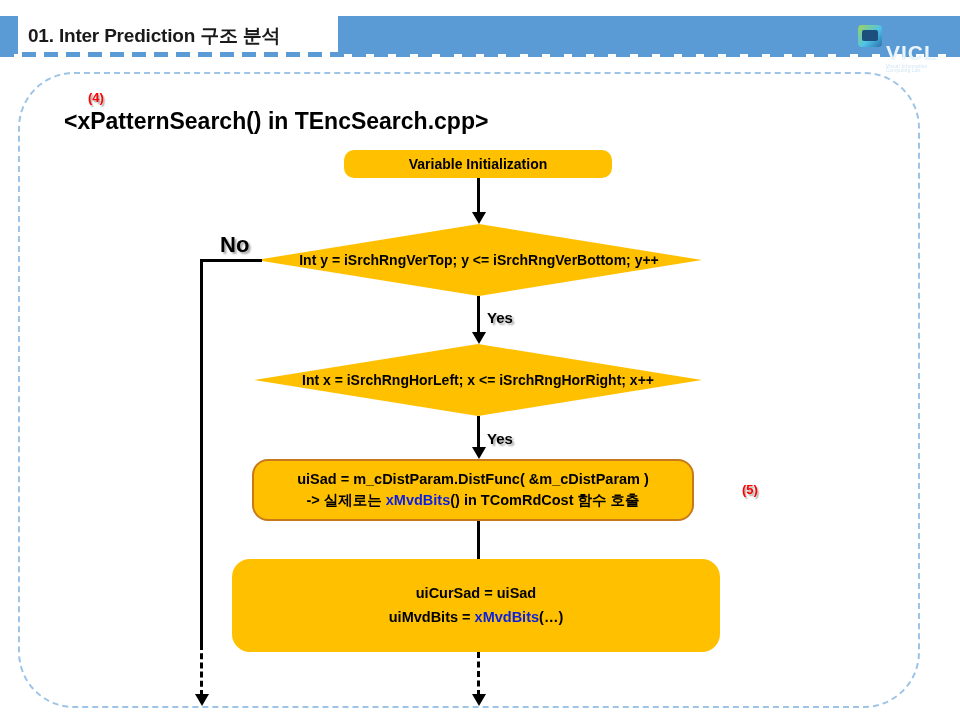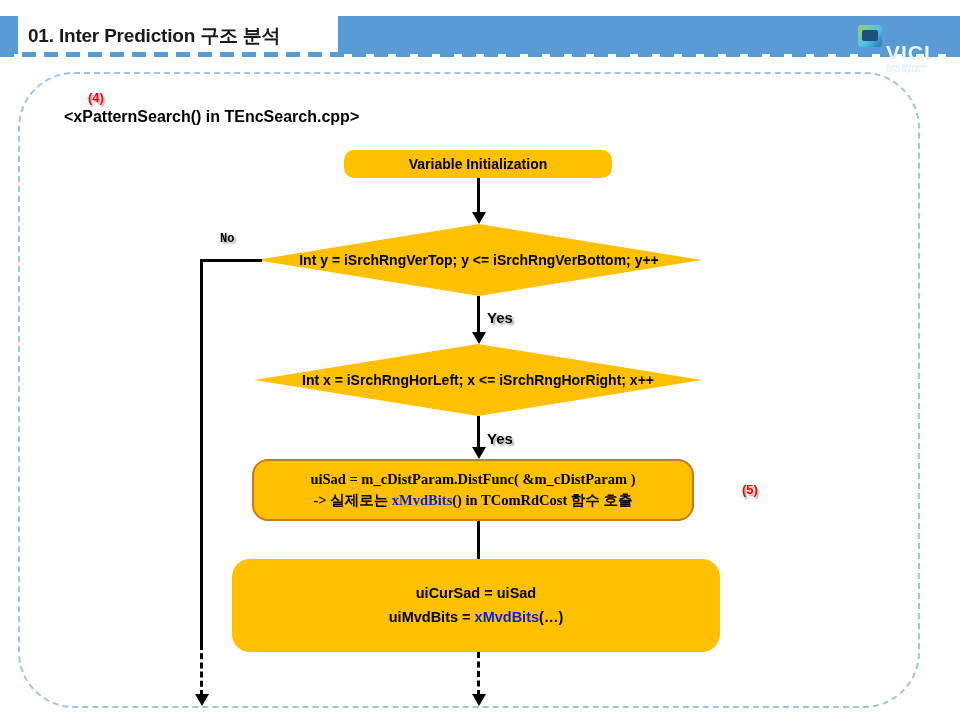--- a/index.html
+++ b/index.html
@@ -73,21 +73,21 @@
   
   .ann-red {
     position: absolute; color: #ff0000; font-weight: bold; font-size: 13px;
     text-shadow: 1.5px 1.5px 1.5px rgba(140,140,140,.75);
   }
   .ann4 { left: 88px; top: 90px; }
   .ann5 { left: 742px; top: 482px; }
 
   .subtitle {
     position: absolute; left: 64px; top: 108px;
-    font-size: 16px; font-weight: bold; color: #000;
+    font-size: 23px; font-weight: bold; color: #000;
     white-space: nowrap;
     text-align: right;
   }
 
   
   .obox {
     position: absolute;
     background: #ffc000;
     border-radius: 10px;
     display: flex; flex-direction: column;
@@ -96,21 +96,21 @@
     font-weight: bold; color: #000;
   }
   .obox.bordered { border: 2px solid #c8791a; border-radius: 16px; }
 
   #box-init {
     left: 344px; top: 150px; width: 268px; height: 28px;
     font-size: 14px;
   }
   #box-sad {
     left: 252px; top: 459px; width: 442px; height: 62px;
-    font-size: 14.5px; line-height: 1.45; font-family: Liberation Serif, serif;
+    font-size: 14.5px; line-height: 1.45;
   }
   #box-cost {
     left: 232px; top: 559px; width: 488px; height: 93px;
     font-size: 14.5px; line-height: 1.6;
     border-radius: 18px;
   }
   .blue-id { color: #0a1fe0; }
 
   .diamond-wrap { position: absolute; }
   .diamond-shape {
@@ -138,21 +138,21 @@
     border-left: 7px solid transparent;
     border-right: 7px solid transparent;
     border-top: 12px solid #000;
   }
 
   
   .branch-lbl {
     position: absolute; font-size: 15px; font-weight: bold; color: #000;
     text-shadow: 2px 2px 2px rgba(150,150,150,.85);
   }
-  #lbl-no  { left: 220px; top: 232px; font-size: 12px; font-family: Liberation Mono, monospace; }
+  #lbl-no  { left: 220px; top: 232px; font-size: 22px; }
   #lbl-yes1{ left: 487px; top: 309px; }
   #lbl-yes2{ left: 487px; top: 430px; }
 </style>
 </head>
 <body>
 
 <div id="slide">
 
   <div class="hdr-bar-right"></div>
   <div class="hdr-title-plate"></div>

